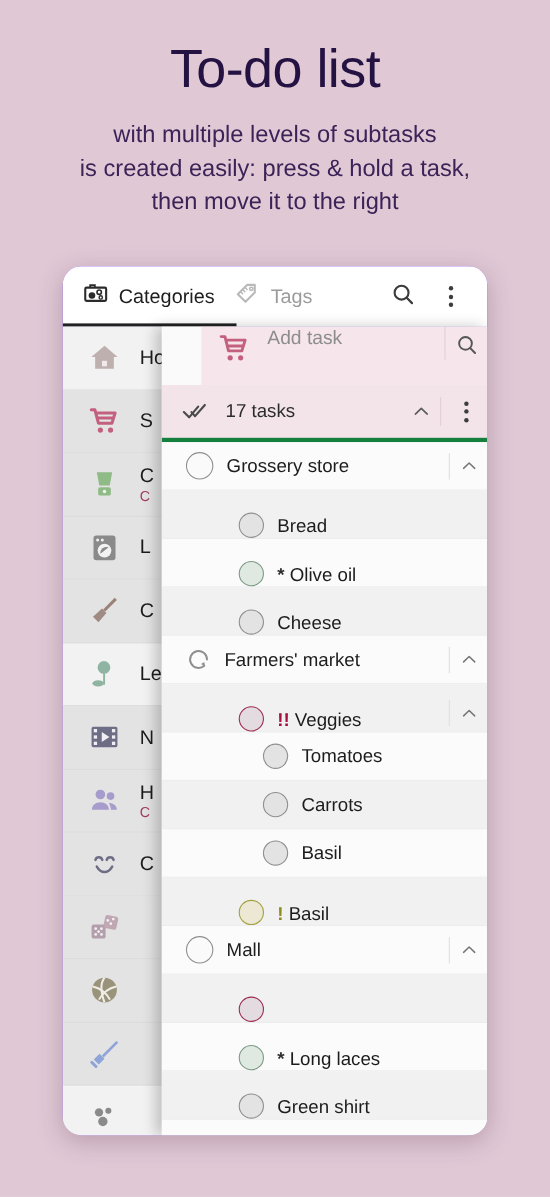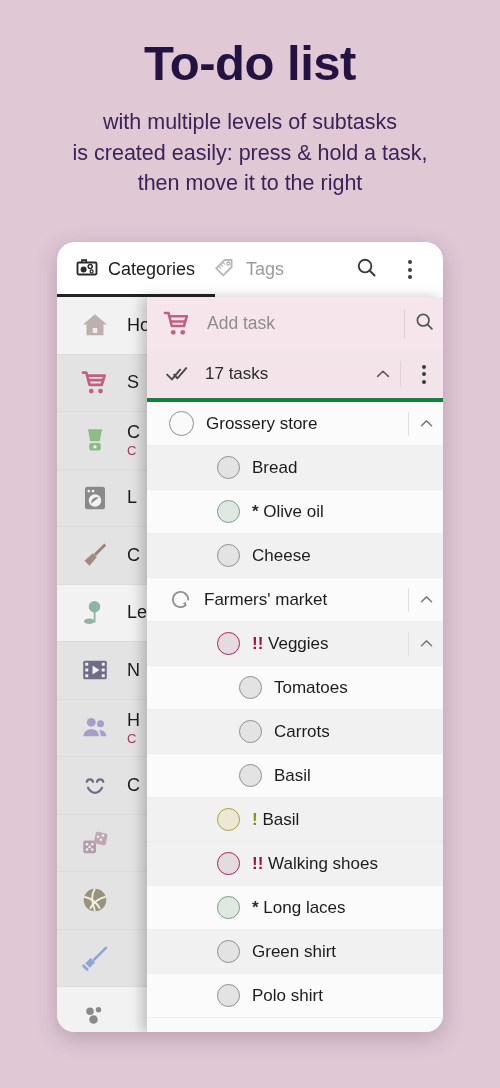--- a/index.html
+++ b/index.html
@@ -11,21 +11,21 @@
     position:relative;
   }
   
   #promo{
     position:absolute;left:0;top:0;width:500px;height:230px;
     text-align:center;
   }
   #promo-title{
     margin:0;padding-top:38px;
     font-size:49px;line-height:1.05;
-    font-weight:bold;color:#231242;
+    font-weight:normal;color:#231242;
     letter-spacing:-0.5px;
   }
   #promo-sub{
     margin:0;padding-top:18px;
     font-size:21.5px;line-height:1.42;
     font-weight:normal;color:#3b2358;
   }
   
   #phone{
     position:absolute;left:57px;top:242px;
@@ -70,22 +70,23 @@
   .cat-sub{font-size:13px;color:#a03a5e;white-space:nowrap;}
   .cat-txt{display:flex;flex-direction:column;justify-content:center;}
   
   #panel{
     position:absolute;left:90px;top:55px;width:296px;bottom:0;
     background:#fafafa;
     box-shadow:-5px 0 12px rgba(0,0,0,.22);
     overflow:hidden;
   }
   #addtask{
-    height:53px;background:#f6e6ec;display:flex;align-items:center;
+    height:53px;background:#f6e6ec;display:flex;align-items:flex-start;
     padding-left:10px;
+    margin-left:36px;
   }
   #addtask .cart{width:40px;height:40px;display:flex;align-items:center;justify-content:center;flex:0 0 40px;}
   #addtask-ph{font-size:17.5px;color:#8d8d8d;margin-left:10px;flex:1;}
   #addtask .sep{width:1px;height:30px;background:#e2cfd7;}
   #counter{
     height:48px;background:#f2e4e9;display:flex;align-items:center;
     padding-left:12px;border-bottom:4px solid #15803d;
   }
   #counter .dblcheck{width:38px;height:38px;display:flex;align-items:center;justify-content:center;flex:0 0 38px;}
   #counter-label{font-size:17px;color:#2b2b2b;margin-left:8px;flex:1;}
@@ -106,21 +107,21 @@
   .circ.pink{border-color:#9c2b52;background:#e4dbe0;}
   .circ.yellow{border-color:#a3a043;background:#ece8d3;}
   .task-txt{font-size:17px;color:#1c1c1c;margin-left:12px;white-space:nowrap;}
   .mark{font-weight:bold;}
   .mark.hi{color:#a3123e;}
   .mark.med{color:#8f8c1f;}
   .mark.low{color:#2c2c2c;}
   .task .right{margin-left:auto;display:flex;align-items:center;}
   .task .sep{width:1px;height:24px;background:#e0e0e0;}
   .ind-1{padding-left:22px;}
-  .ind-2{padding-left:70px;}
+  .ind-2{padding-left:70px;align-items:flex-end;}
   .ind-3{padding-left:92px;}
 </style>
 </head>
 <body>
 
 <div id="promo">
   <h1 id="promo-title">To-do list</h1>
   <div id="promo-sub">
       <div>with multiple levels of subtasks</div>
       <div>is created easily: press &amp; hold a task,</div>
@@ -470,23 +471,34 @@
           <span class="task-txt">Carrots</span>
         </div>
         <div class="task ind-3">
           <span class="circ"></span>
           <span class="task-txt">Basil</span>
         </div>
         <div class="task ind-2 alt">
           <span class="circ yellow"></span>
           <span class="task-txt"><span class="mark med">! </span>Basil</span>
         </div>
+        <div class="task ind-1">
+          <span class="circ grey-lg"></span>
+          <span class="task-txt">Mall</span>
+          <span class="right">
+            <span class="sep"></span>
+            <span class="chev">
+              <svg width="15" height="15" viewBox="0 0 16 16">
+                <path d="M2.6 10.4 8 5.2l5.4 5.2" fill="none" stroke="#777" stroke-width="1.5" stroke-linecap="round" stroke-linejoin="round"></path>
+              </svg>
+            </span>
+          </span>
+        </div>
         <div class="task ind-2 alt">
           <span class="circ pink"></span>
-          <span class="task-txt"><span class="mark hi">!! </span>Walking shoes</span>
         </div>
         <div class="task ind-2">
           <span class="circ green"></span>
           <span class="task-txt"><span class="mark low">* </span>Long laces</span>
         </div>
         <div class="task ind-2 alt">
           <span class="circ"></span>
           <span class="task-txt">Green shirt</span>
         </div>
         <div class="task ind-2">

